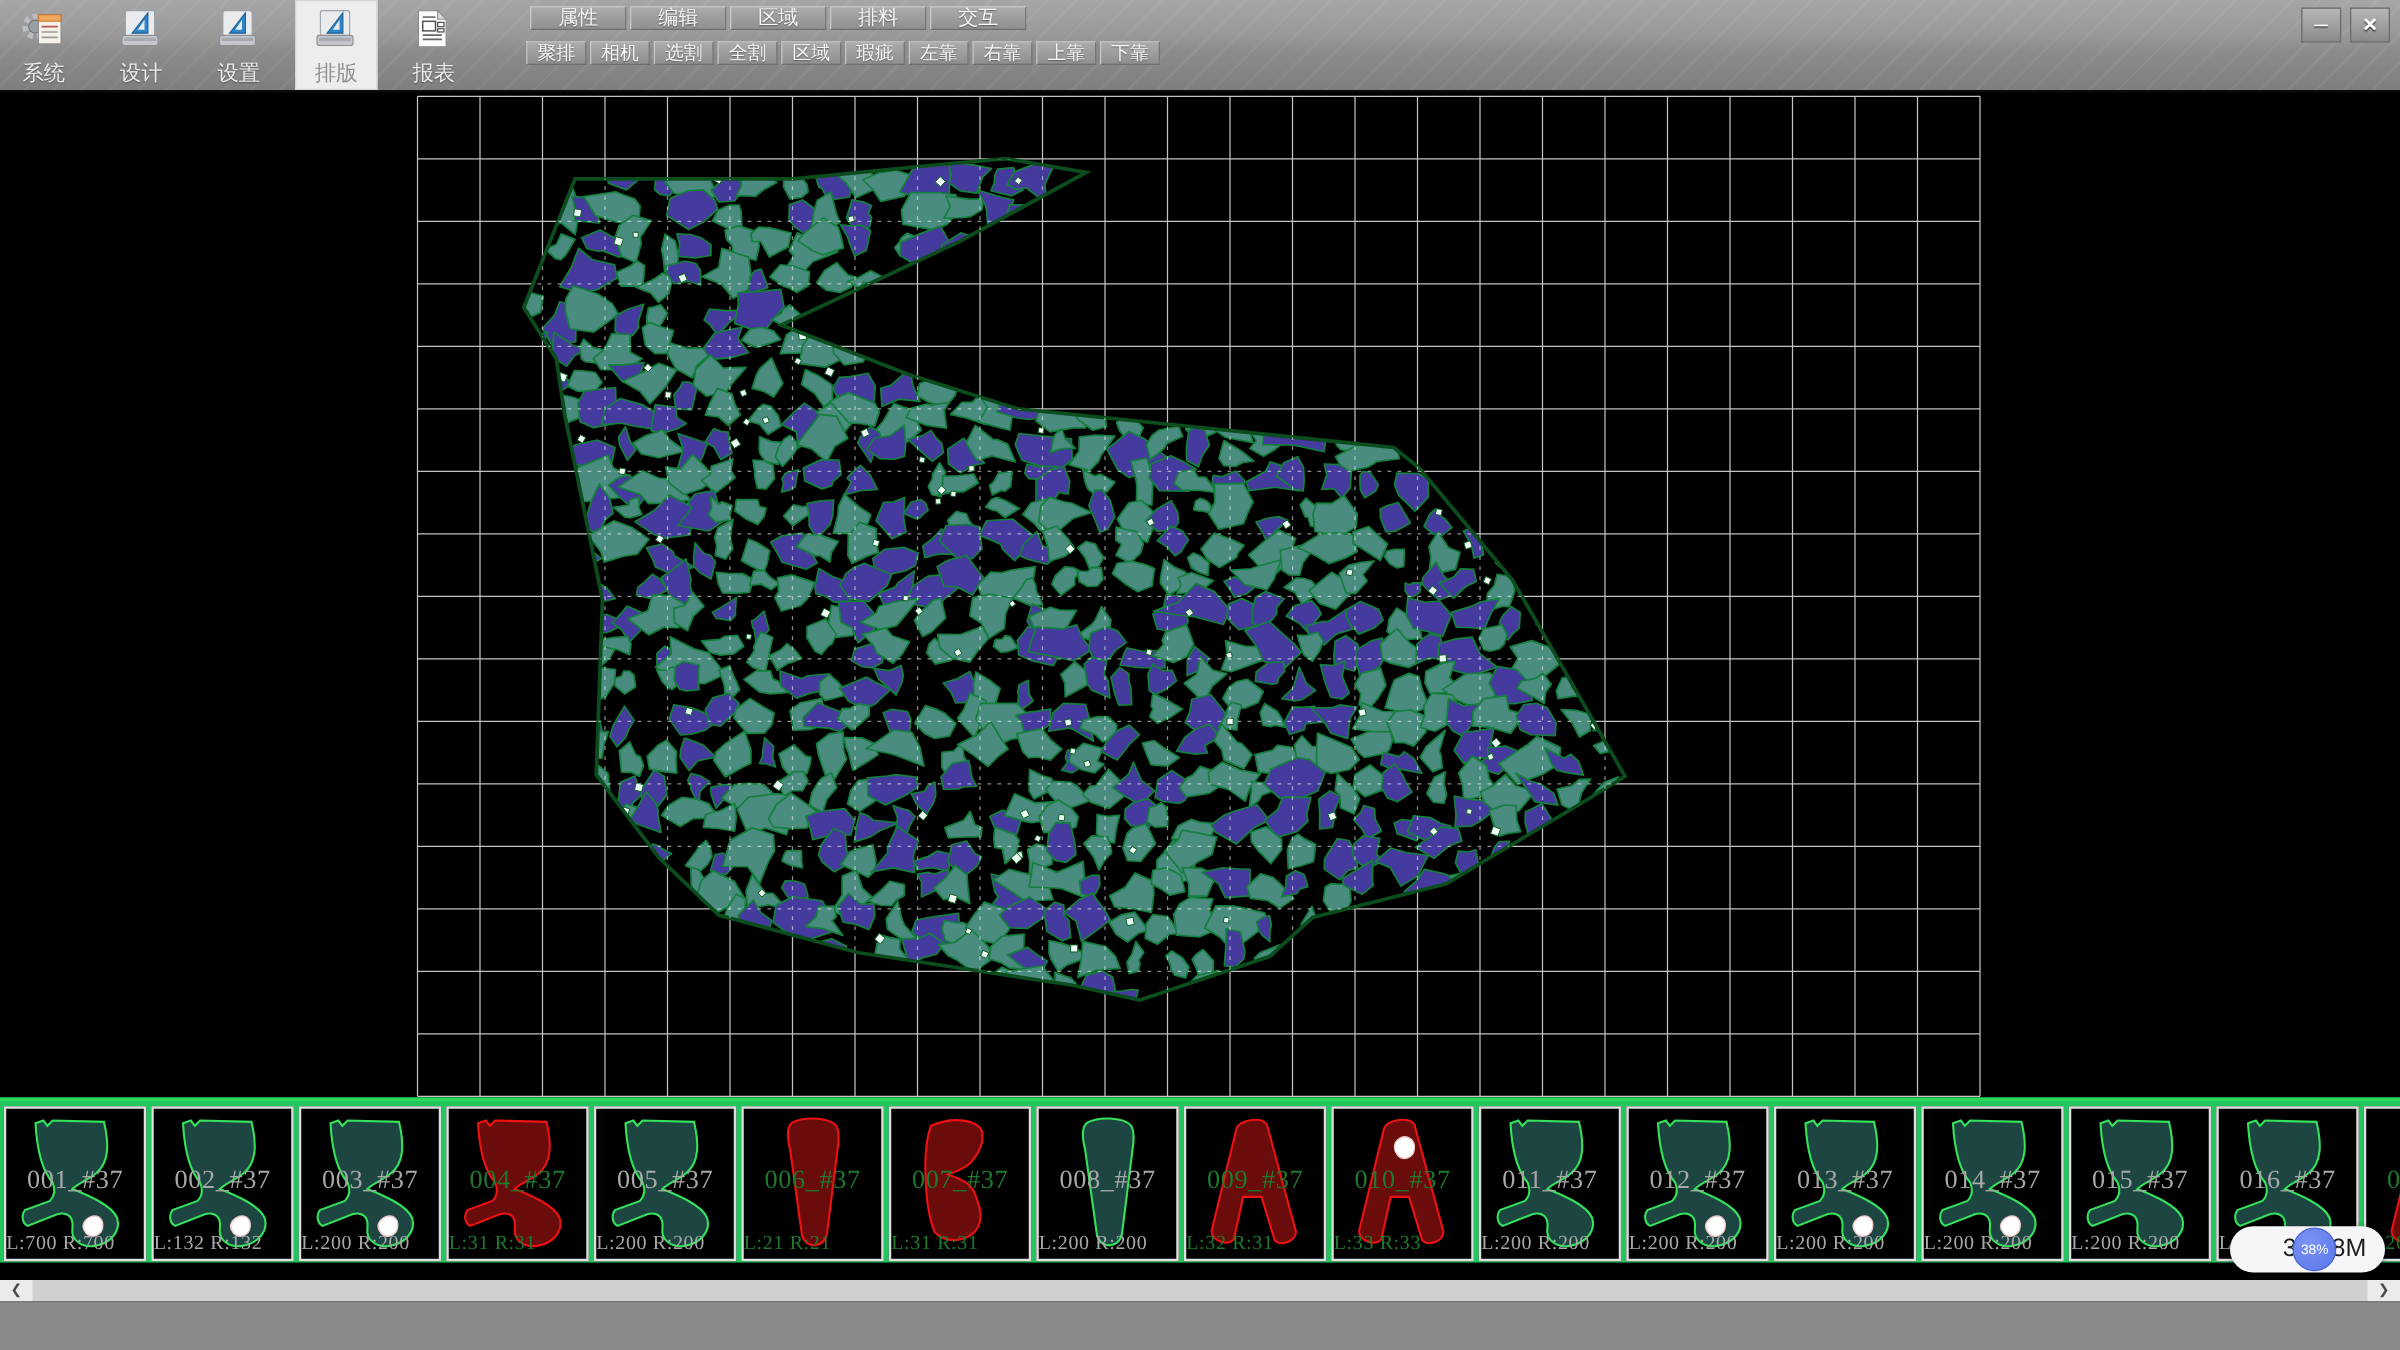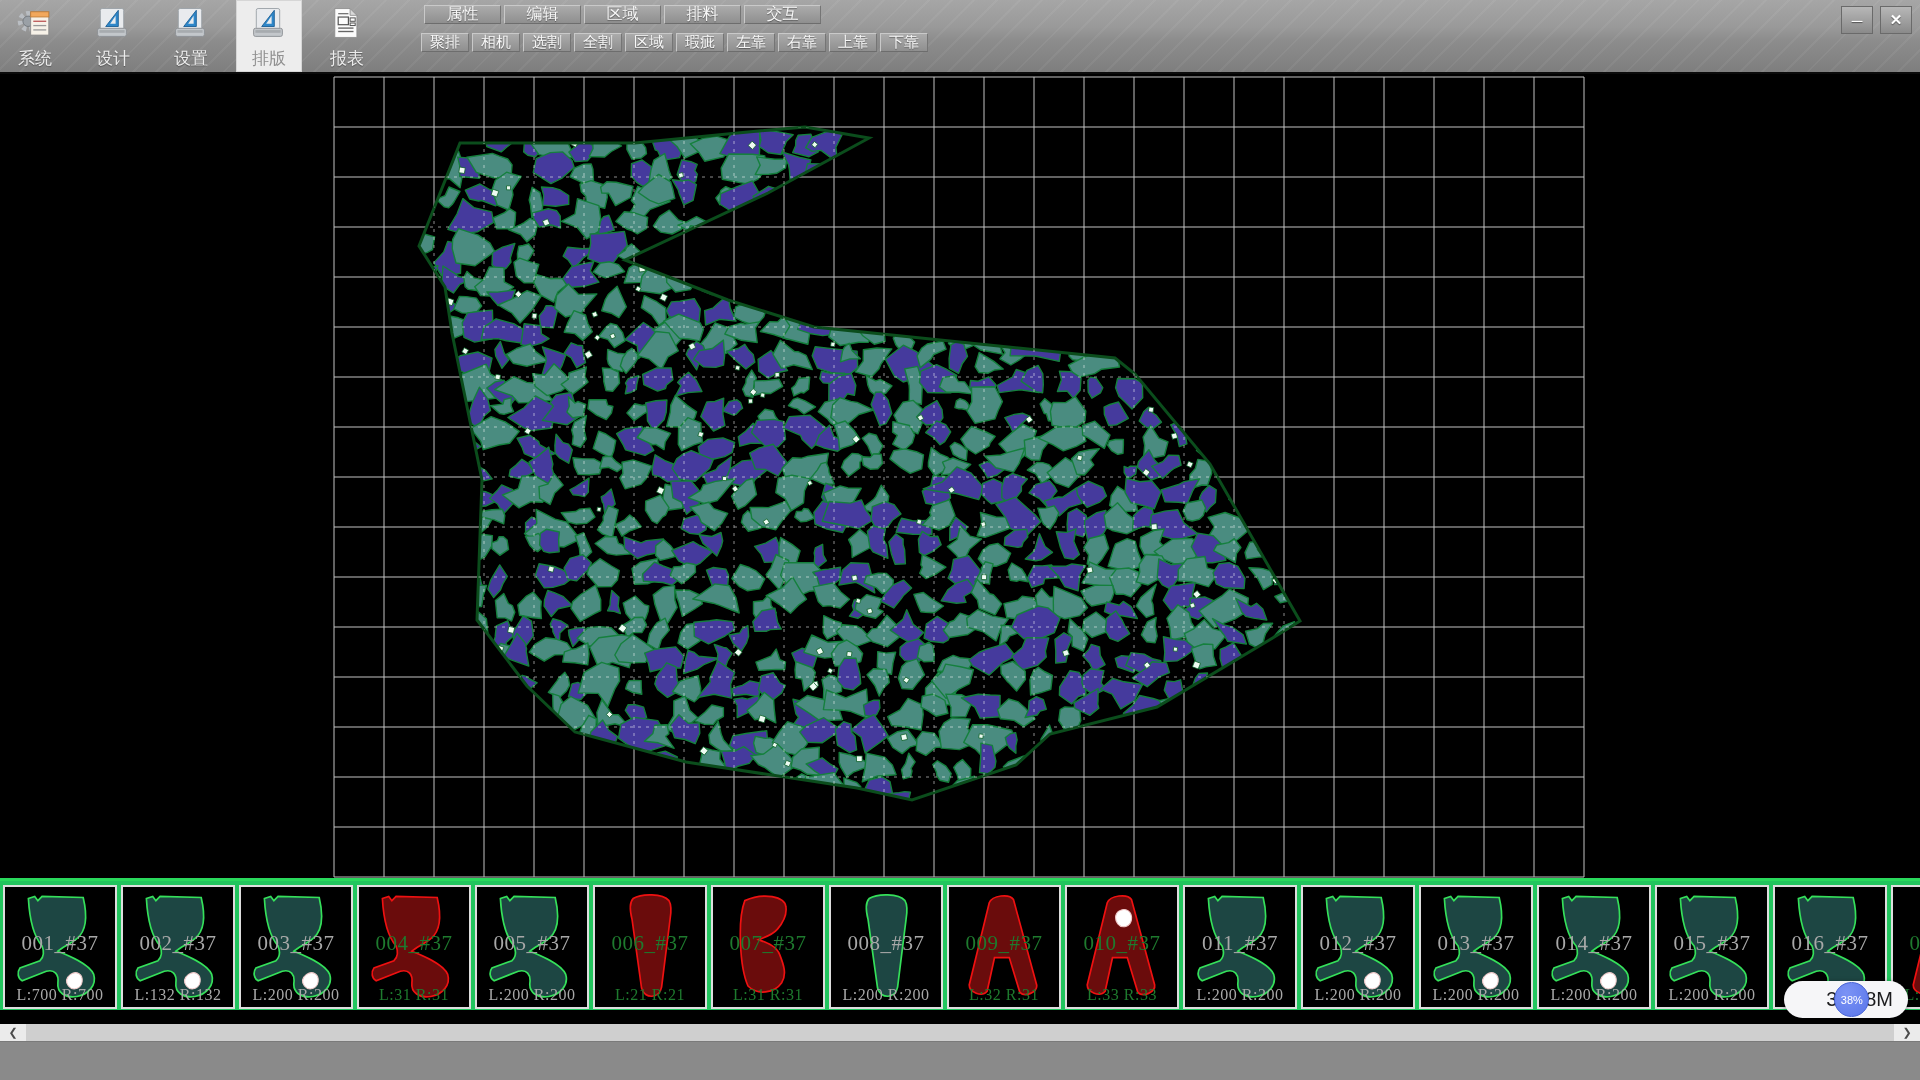--- a/index.html
+++ b/index.html
@@ -42,21 +42,21 @@
 
   
   .thumbs{position:absolute;top:878px;left:0;width:1920px;height:132px;background:#22c55e;
     border-top:3px solid #29d95c;box-sizing:border-box;display:flex;
     padding:4px 0 0 3px;overflow:hidden;z-index:4;}
   .thumb{flex:0 0 114px;width:114px;height:124px;margin-right:4px;background:#000;
     border:2px solid #dedede;box-sizing:border-box;position:relative;cursor:default;}
   .thumb svg{position:absolute;left:1px;top:1px;}
   .thumb .tname{position:absolute;left:0;right:0;top:44px;text-align:center;
     font-family:"Liberation Serif",serif;font-size:21px;letter-spacing:.5px;}
-  .thumb .tlr{position:absolute;left:0;right:0;bottom:3px;text-align:center;
+  .thumb .tlr{position:absolute;left:0;right:0;bottom:3px;text-align:left;
     font-family:"Liberation Serif",serif;font-size:16px;letter-spacing:.5px;}
   .thumb.teal .tname,.thumb.teal .tlr{color:#a8a8a8;}
   .thumb.red .tname,.thumb.red .tlr{color:#1e7a2e;}
 
   
   .badge{position:absolute;right:12px;top:981px;height:37px;border-radius:19px;
     background:#f6f6f8;box-shadow:0 1px 5px rgba(0,0,0,.4);display:flex;align-items:center;
     padding:0 15px 0 42px;z-index:9;}
   .badge-circle{position:absolute;left:2px;top:1px;width:35px;height:35px;border-radius:50%;
     background:radial-gradient(circle at 35% 30%,#7b93f5,#5a76ea);border:1px solid #4763d6;

